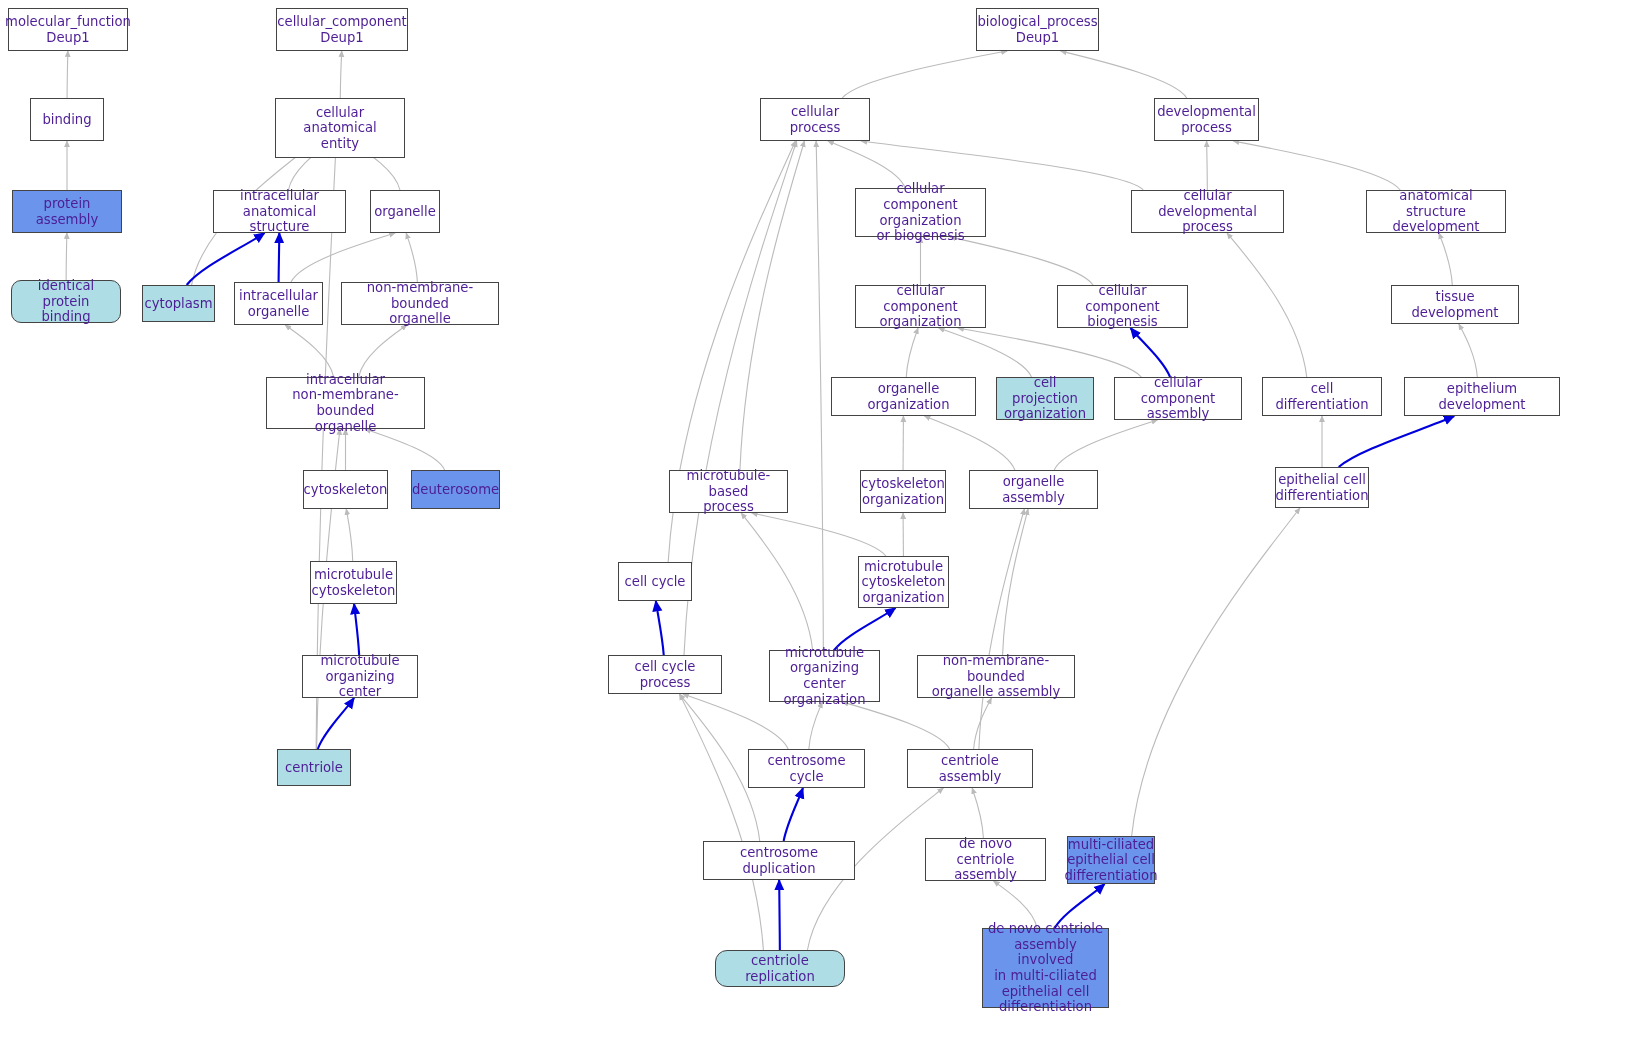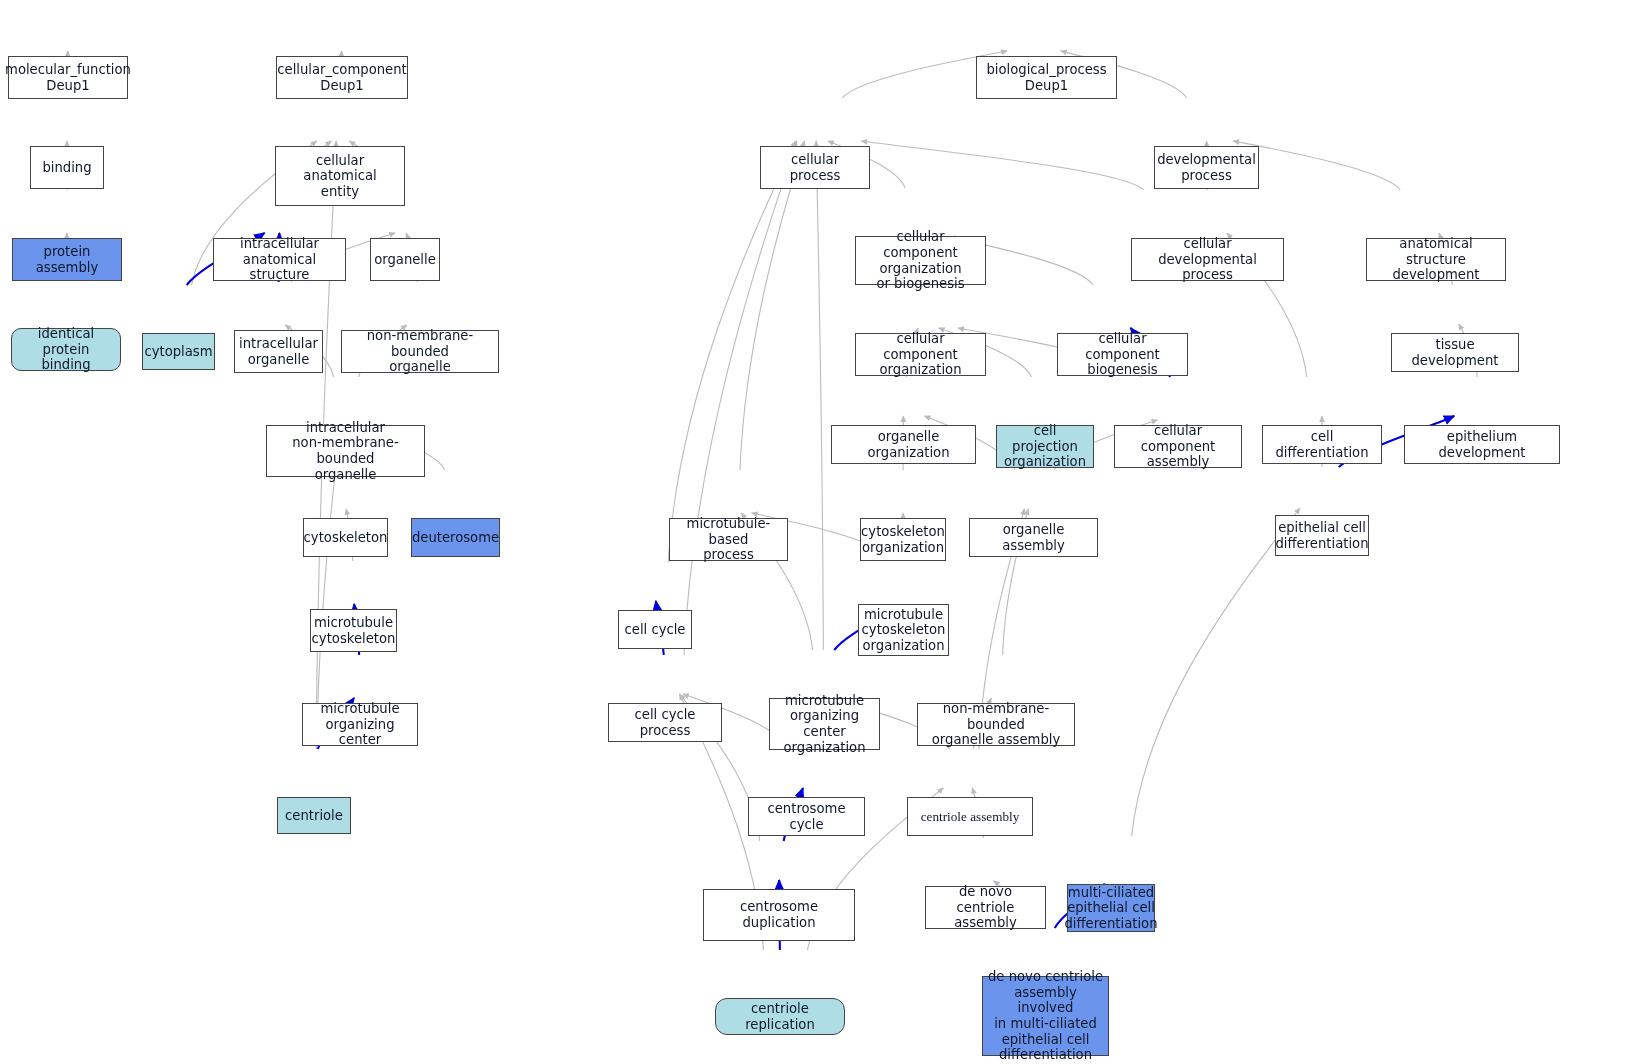--- a/index.html
+++ b/index.html
@@ -23,31 +23,30 @@
     top: 0;
     width: 1649px;
     height: 1064px;
     pointer-events: none;
   }
   .go-node {
     position: absolute;
     box-sizing: border-box;
     border: 1.6px solid #444444;
     background: #ffffff;
-    color: #0f172a;
+    color: #4c1d95;
     display: flex;
     align-items: center;
     justify-content: center;
     text-align: center;
     font-size: 13.2px;
     line-height: 15.6px;
     padding: 1px 3px;
     white-space: pre-line;
     z-index: 5;
-    margin-top: 48px;
   }
   .go-node.fill-dark {
     background: #6B95EC;
   }
   .go-node.fill-light {
     background: #AFDDE5;
   }
 </style>
 </head>
 <body>
@@ -149,21 +148,21 @@
       <div class="go-node" style="left: 266px; top: 377px; width: 159px; height: 52px;">intracellular
 non-membrane-bounded
 organelle</div>
       <div class="go-node" style="left: 303px; top: 470px; width: 85px; height: 39px;">cytoskeleton</div>
       <div class="go-node fill-dark" style="left: 411px; top: 470px; width: 89px; height: 39px;">deuterosome</div>
       <div class="go-node" style="left: 310px; top: 561px; width: 87px; height: 43px;">microtubule
 cytoskeleton</div>
       <div class="go-node" style="left: 302px; top: 655px; width: 116px; height: 43px;">microtubule
 organizing center</div>
       <div class="go-node fill-light" style="left: 277px; top: 749px; width: 74px; height: 37px;">centriole</div>
-      <div class="go-node" style="left: 976px; top: 8px; width: 141px; height: 43px;">biological_process
+      <div class="go-node" style="left: 976px; top: 8px; width: 123px; height: 43px;">biological_process
 Deup1</div>
       <div class="go-node" style="left: 760px; top: 98px; width: 110px; height: 43px;">cellular process</div>
       <div class="go-node" style="left: 1154px; top: 98px; width: 105px; height: 43px;">developmental
 process</div>
       <div class="go-node" style="left: 855px; top: 188px; width: 131px; height: 49px;">cellular component
 organization
 or biogenesis</div>
       <div class="go-node" style="left: 1131px; top: 190px; width: 153px; height: 43px;">cellular developmental
 process</div>
       <div class="go-node" style="left: 1366px; top: 190px; width: 140px; height: 43px;">anatomical structure
@@ -191,22 +190,22 @@
       <div class="go-node" style="left: 858px; top: 556px; width: 91px; height: 52px;">microtubule
 cytoskeleton
 organization</div>
       <div class="go-node" style="left: 608px; top: 655px; width: 114px; height: 39px;">cell cycle process</div>
       <div class="go-node" style="left: 769px; top: 650px; width: 111px; height: 52px;">microtubule
 organizing center
 organization</div>
       <div class="go-node" style="left: 917px; top: 655px; width: 158px; height: 43px;">non-membrane-bounded
 organelle assembly</div>
       <div class="go-node" style="left: 748px; top: 749px; width: 117px; height: 39px;">centrosome cycle</div>
-      <div class="go-node" style="left: 907px; top: 749px; width: 126px; height: 39px; font-family: Liberation Serif, serif;">centriole assembly</div>
-      <div class="go-node" style="left: 703px; top: 841px; width: 152px; height: 52px;">centrosome duplication</div>
+      <div class="go-node" style="left: 907px; top: 749px; width: 126px; height: 39px;">centriole assembly</div>
+      <div class="go-node" style="left: 703px; top: 841px; width: 152px; height: 39px;">centrosome duplication</div>
       <div class="go-node" style="left: 925px; top: 838px; width: 121px; height: 43px;">de novo centriole
 assembly</div>
       <div class="go-node fill-dark" style="left: 1067px; top: 836px; width: 88px; height: 48px;">multi-ciliated
 epithelial cell
 differentiation</div>
       <div class="go-node fill-light" style="left: 715px; top: 950px; width: 130px; height: 37px; border-radius: 12px;">centriole replication</div>
       <div class="go-node fill-dark" style="left: 982px; top: 928px; width: 127px; height: 80px;">de novo centriole
 assembly involved
 in multi-ciliated
 epithelial cell

